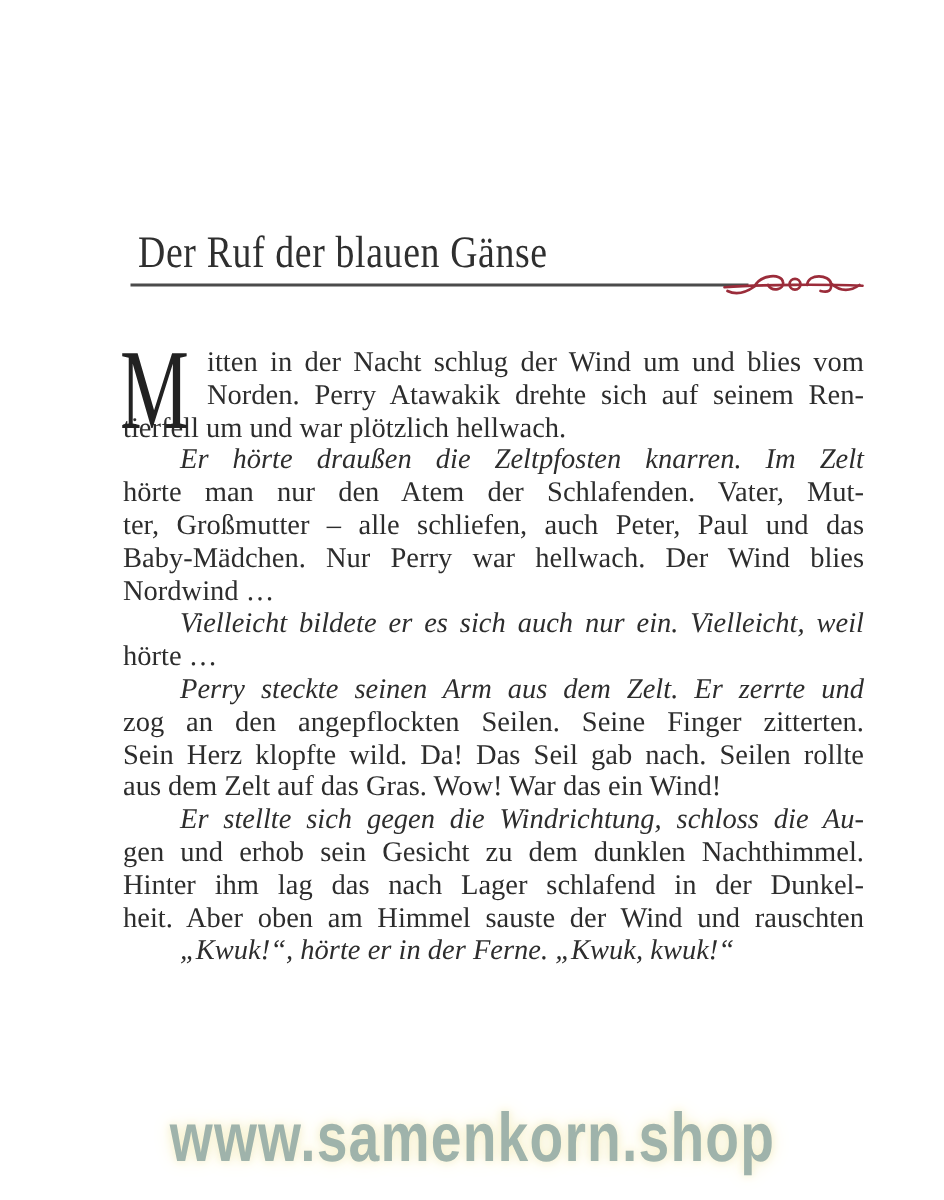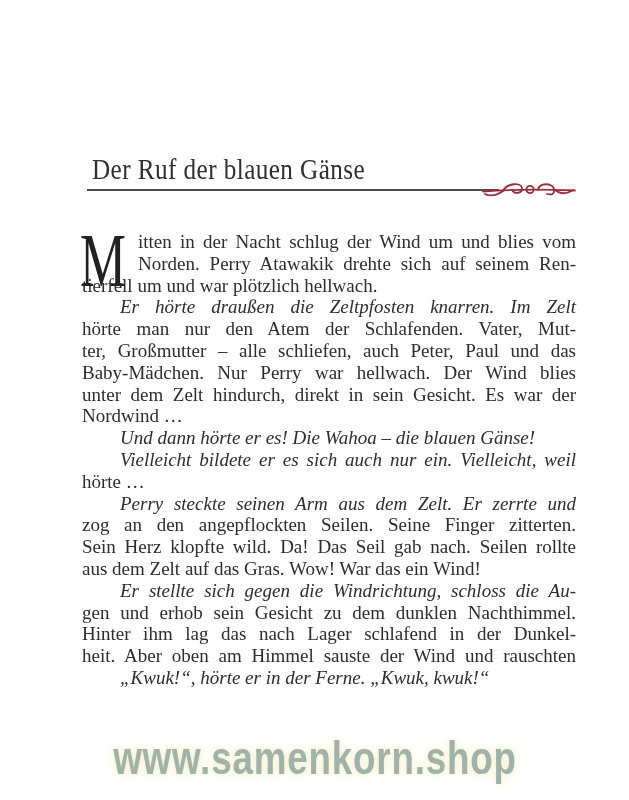--- a/index.html
+++ b/index.html
@@ -70,27 +70,23 @@
       <div class="line j">itten in der Nacht schlug der Wind um und blies vom</div>
       <div class="line j">Norden. Perry Atawakik drehte sich auf seinem Ren-</div>
       <div class="line">tierfell um und war plötzlich hellwach.</div>
     </div>
 
     <div class="para">
       <div class="line j ind">Er hörte draußen die Zeltpfosten knarren. Im Zelt</div>
       <div class="line j">hörte man nur den Atem der Schlafenden. Vater, Mut-</div>
       <div class="line j">ter, Großmutter – alle schliefen, auch Peter, Paul und das</div>
       <div class="line j">Baby-Mädchen. Nur Perry war hellwach. Der Wind blies</div>
-      <div class="line j">unter dem Zelt hindurch, direkt in sein Gesicht. Es war der</div>
       <div class="line">Nordwind …</div>
     </div>
 
-    <div class="para">
-      <div class="line ind">Und dann hörte er es! Die Wahoa – die blauen Gänse!</div>
-    </div>
 
     <div class="para">
       <div class="line j ind">Vielleicht bildete er es sich auch nur ein. Vielleicht, weil</div>
       <div class="line">hörte …</div>
     </div>
 
     <div class="para">
       <div class="line j ind">Perry steckte seinen Arm aus dem Zelt. Er zerrte und</div>
       <div class="line j">zog an den angepflockten Seilen. Seine Finger zitterten.</div>
       <div class="line j">Sein Herz klopfte wild. Da! Das Seil gab nach. Seilen rollte</div>

